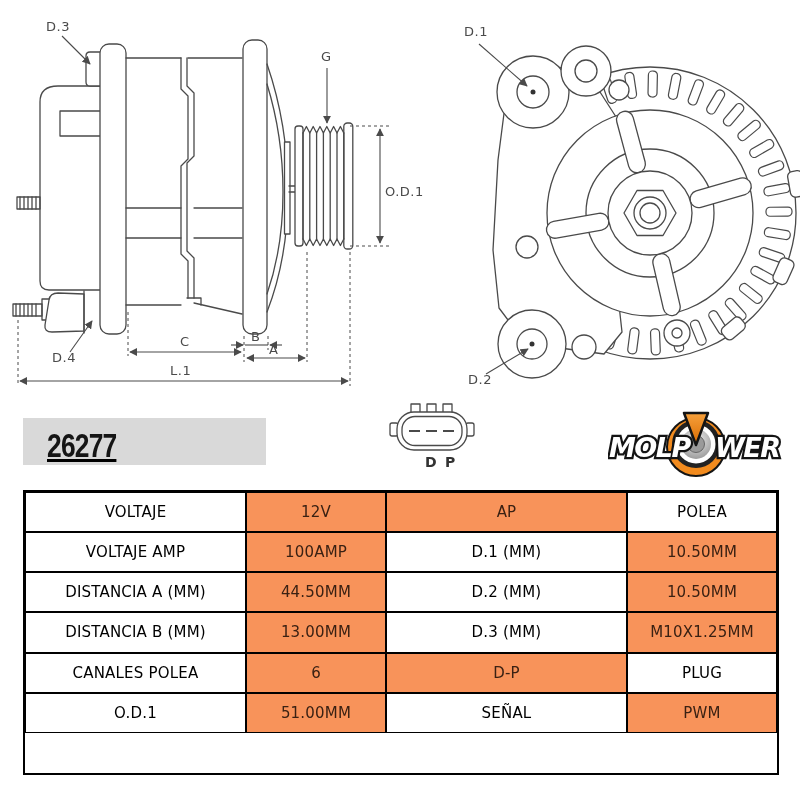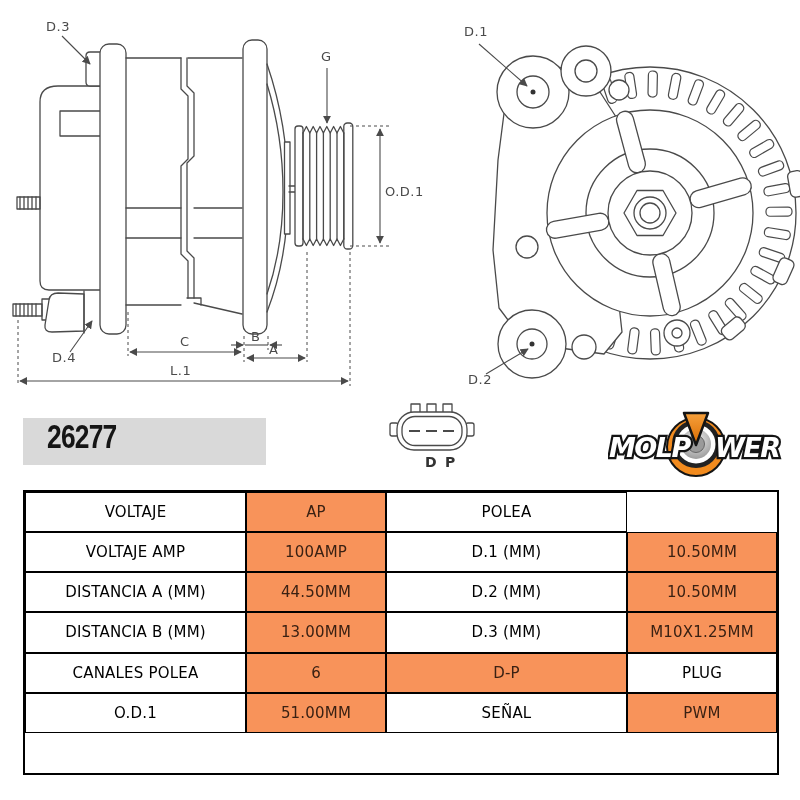--- a/index.html
+++ b/index.html
@@ -9,21 +9,21 @@
   
   #drawing{position:absolute;left:0;top:0;}
   .ln{stroke:#4a4a4a;stroke-width:1.3;fill:none;stroke-linejoin:round;stroke-linecap:round;}
   .wh{stroke:#4a4a4a;stroke-width:1.3;fill:#fff;stroke-linejoin:round;}
   .dsh{stroke:#4a4a4a;stroke-width:1;fill:none;stroke-dasharray:3 3;}
   .dim{stroke:#4a4a4a;stroke-width:1.1;fill:none;}
   .lbl{font-family:"DejaVu Sans",sans-serif;font-size:13px;fill:#4a4a4a;letter-spacing:.5px;}
   .dot{fill:#333;stroke:none;}
   
   .part-box{position:absolute;left:23px;top:418px;width:243px;height:47px;
-            background:#D9D9D9;display:flex;align-items:flex-start;}
+            background:#D9D9D9;display:flex;align-items:flex-end;text-decoration:underline;}
   .part-box span{display:inline-block;transform:scaleX(.8);transform-origin:left center;
             margin-left:24px;font-weight:bold;font-size:33px;color:#151515;
             font-family:"Liberation Sans",sans-serif;letter-spacing:-1px;}
   
   #connector{position:absolute;left:383px;top:398px;}
   .pinlbl{font-family:"DejaVu Sans",sans-serif;font-size:14px;font-weight:600;fill:#333;}
   
   #logo{position:absolute;left:608px;top:411px;}
   .logo-txt{font-family:"DejaVu Sans",sans-serif;font-weight:bold;font-style:italic;
             font-size:27px;fill:#fff;stroke:#141414;stroke-width:4.5px;
@@ -237,20 +237,21 @@
       <circle cx="88" cy="33" r="8.5" fill="#9a9a9a" stroke="#666" stroke-width="1"></circle>
       <polygon points="76,2 100,2 88,34" fill="url(#tg)" stroke="#141414" stroke-width="2.5" stroke-linejoin="round"></polygon>
     </g>
     <text class="logo-txt" x="1" y="46">MOLP</text>
     <text class="logo-txt" x="107" y="46">WER</text>
   </svg>
 
   <div class="spec-table">
     <div class="spec-row">
       <div class="cell">VOLTAJE</div>
+      <div class="cell val">12V</div>
       <div class="cell val">AP</div>
       <div class="cell">POLEA</div>
     </div>
     <div class="spec-row">
       <div class="cell">VOLTAJE AMP</div>
       <div class="cell val">100AMP</div>
       <div class="cell">D.1 (MM)</div>
       <div class="cell val">10.50MM</div>
     </div>
     <div class="spec-row">

